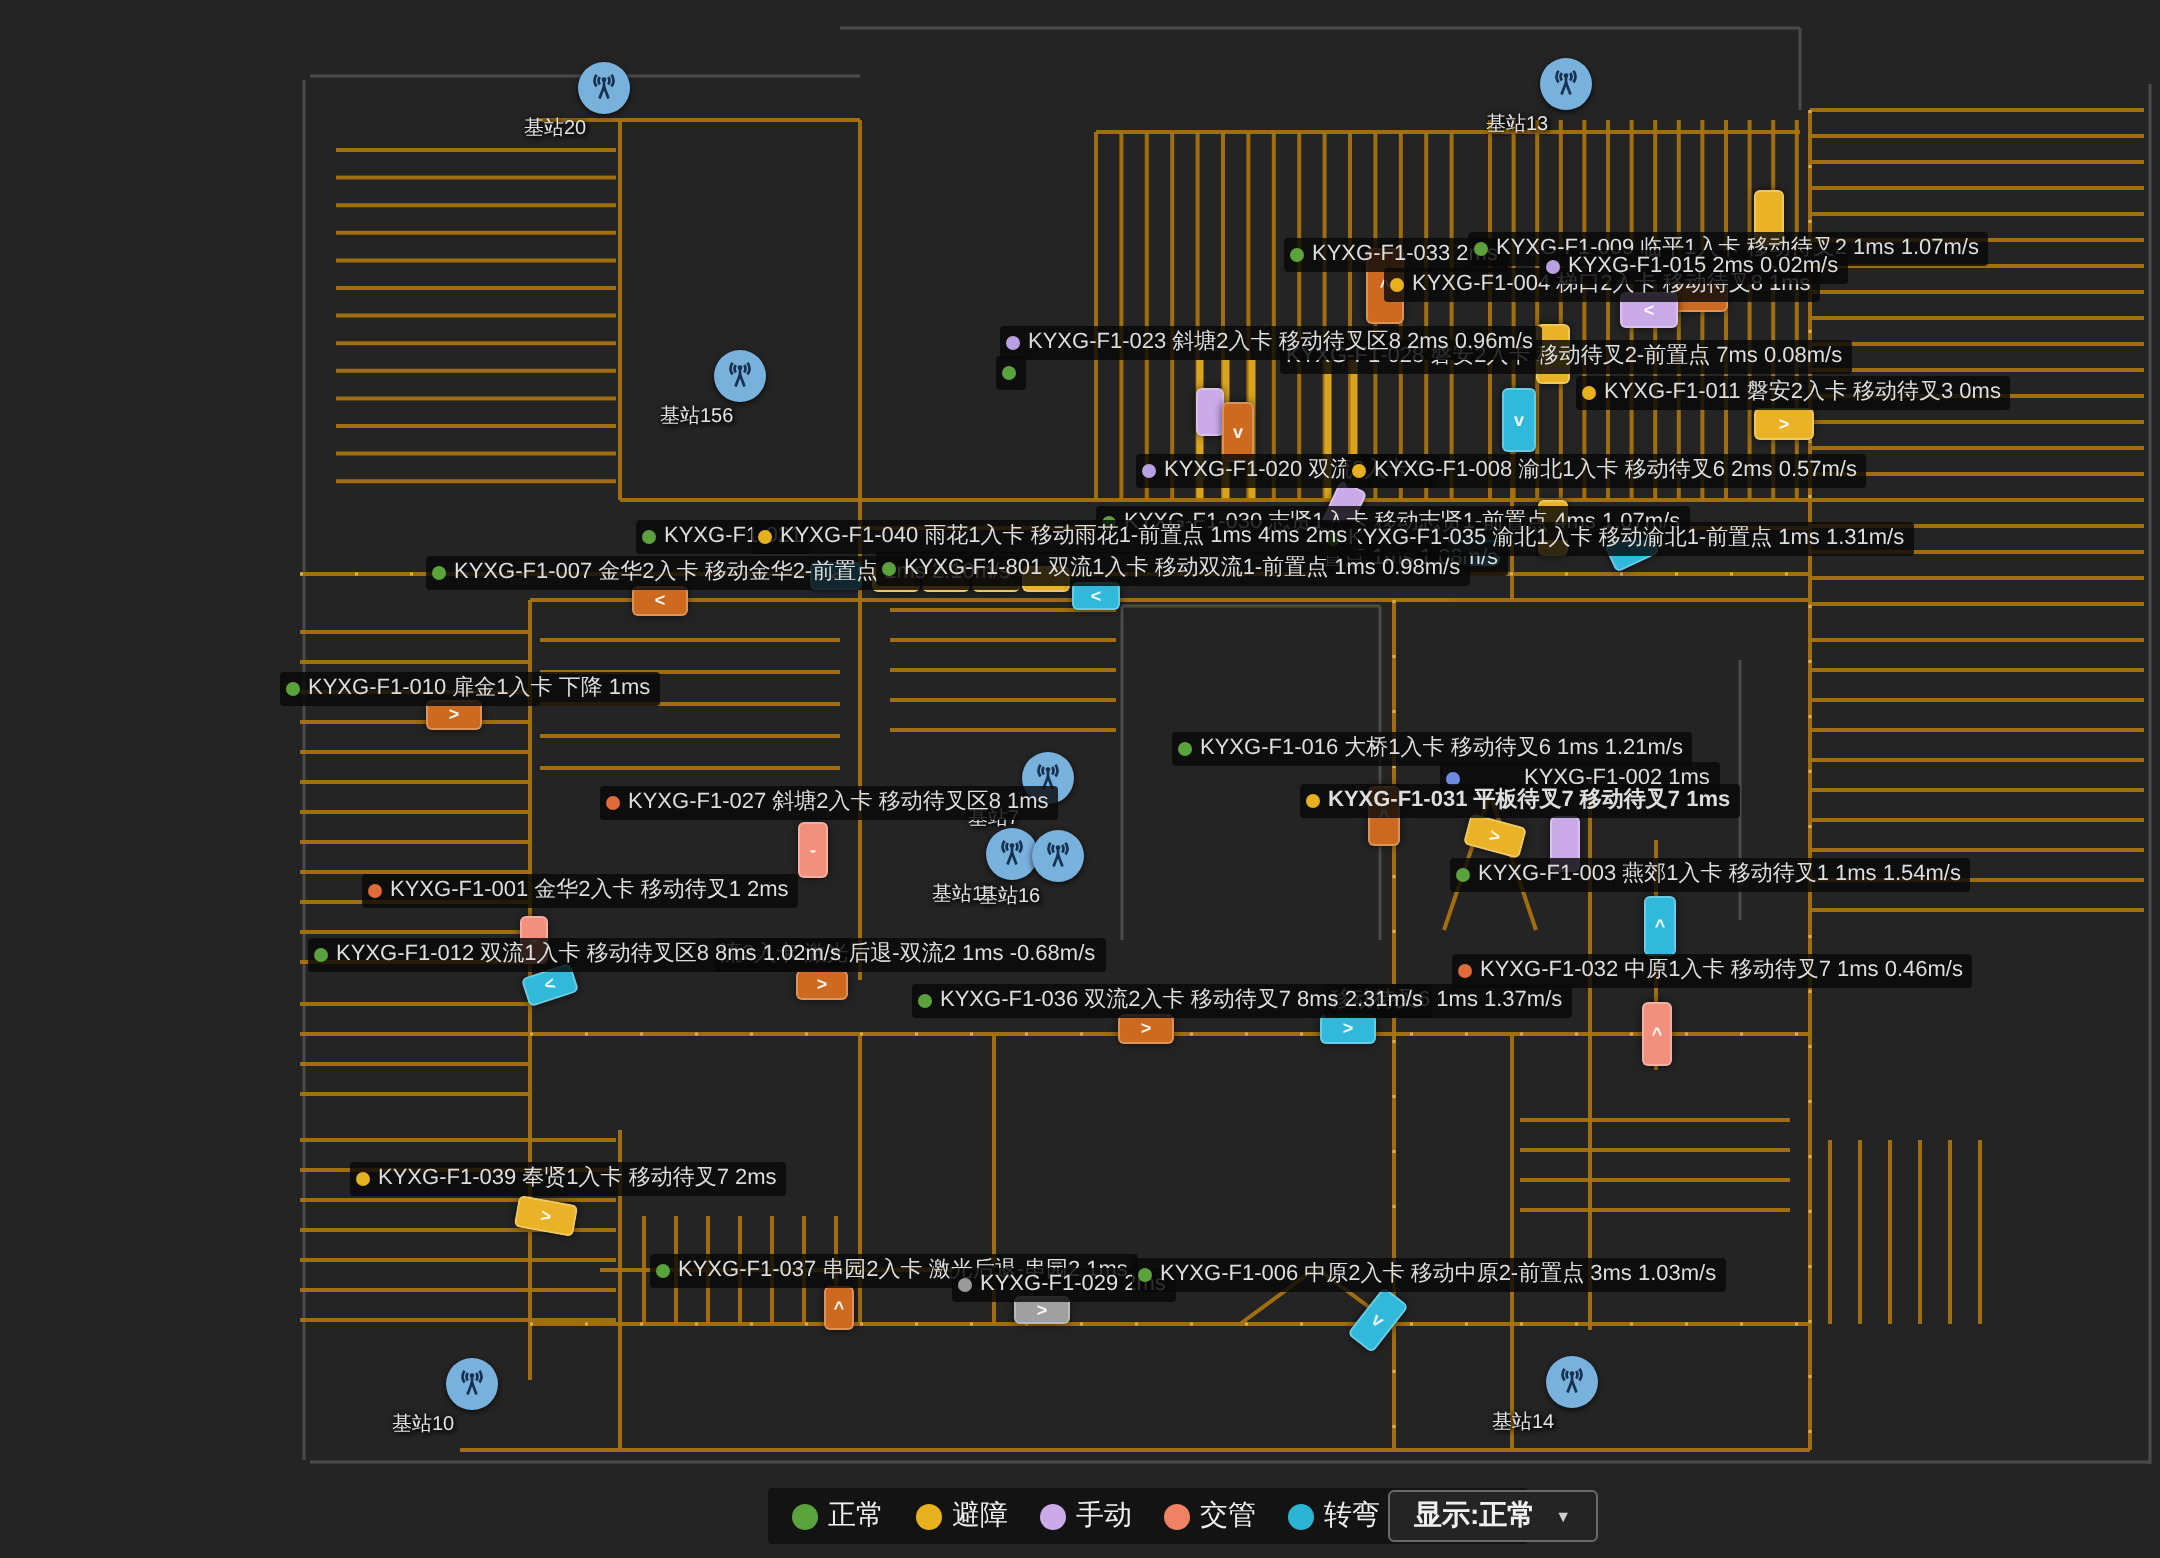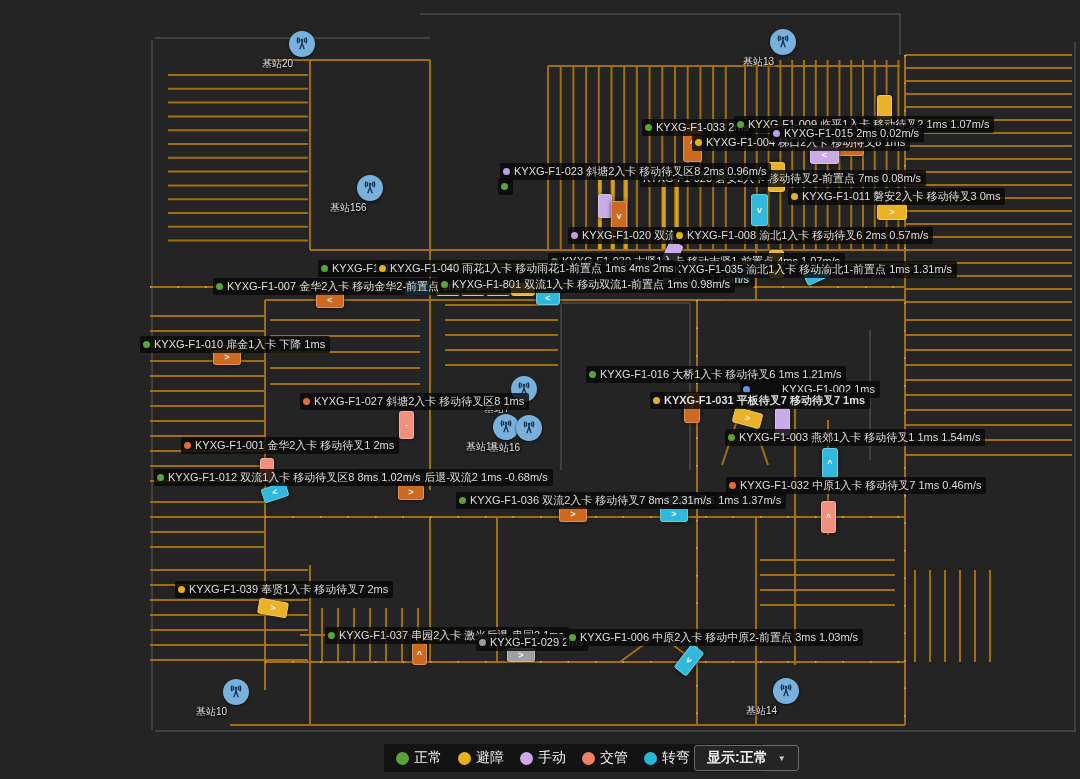--- a/index.html
+++ b/index.html
@@ -506,21 +506,21 @@
     <span class="vtext">KYXG-F1-801 双流1入卡 移动双流1-前置点 1ms 0.98m/s</span>
   </div>
       <div class="vlabel" style="left: 140px; top: 336px;">
     <span class="dot" style="background: rgb(90, 163, 60);"></span>
     <span class="vtext">KYXG-F1-010 扉金1入卡 下降 1ms</span>
   </div>
       <div class="vlabel" style="left: 586px; top: 366px;">
     <span class="dot" style="background: rgb(90, 163, 60);"></span>
     <span class="vtext">KYXG-F1-016 大桥1入卡 移动待叉6 1ms 1.21m/s</span>
   </div>
-      <div class="vlabel" style="left: 740px; top: 381px; gap: 32px;">
+      <div class="vlabel" style="left: 720px; top: 381px; gap: 32px;">
     <span class="dot" style="background: rgb(107, 140, 224);"></span>
     <span class="vtext">KYXG-F1-002 1ms</span>
   </div>
       <div class="vlabel" style="left: 650px; top: 392px; font-weight: bold;">
     <span class="dot" style="background: rgb(230, 176, 31);"></span>
     <span class="vtext">KYXG-F1-031 平板待叉7 移动待叉7 1ms</span>
   </div>
       <div class="vlabel" style="left: 300px; top: 393px;">
     <span class="dot" style="background: rgb(224, 106, 58);"></span>
     <span class="vtext">KYXG-F1-027 斜塘2入卡 移动待叉区8 1ms</span>

